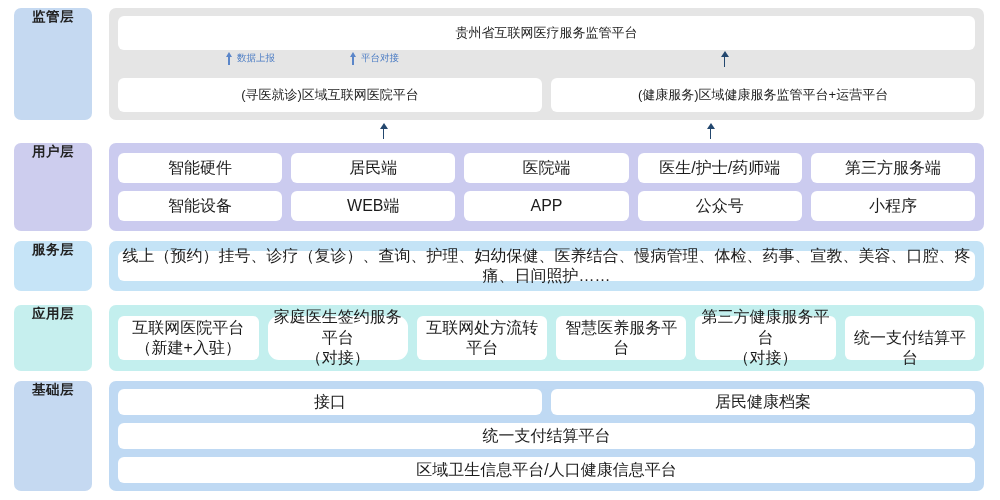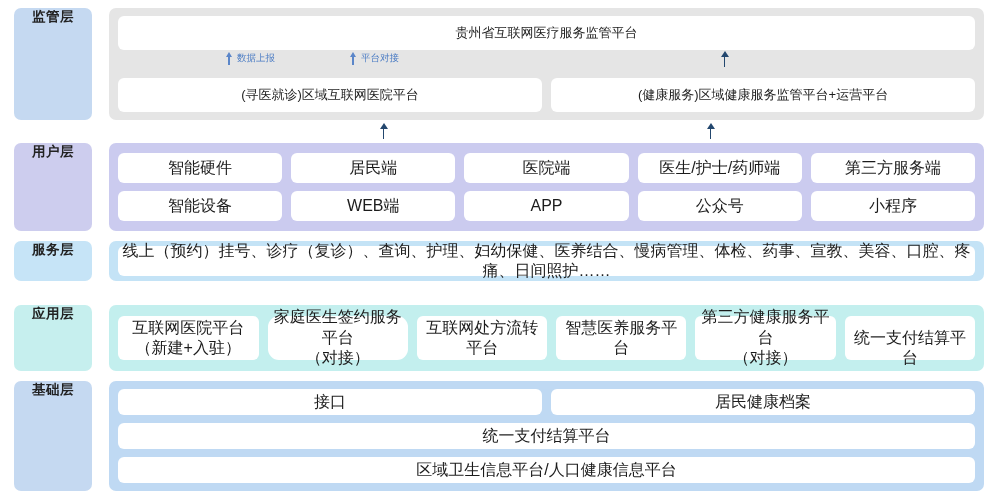--- a/index.html
+++ b/index.html
@@ -159,21 +159,21 @@
   #arrow-conn-left  { left: 379px; top: 3px; }
   #arrow-conn-right { left: 706px; top: 3px; }
 
   
   #row-user { top: 143px; height: 88px; }
   #row-user .layer-label { background: #cdcdee; }
   #row-user .layer-body  { background: #cbcbef; }
   #row-user .cell { height: 30px; }
 
   
-  #row-service { top: 241px; height: 40px; }
+  #row-service { top: 241px; height: 50px; }
   #row-service .layer-label { background: #c6e4f7; }
   #row-service .layer-body  { background: #c4e3f6; }
   #service-cell { height: 30px; }
 
   
   #row-app { top: 305px; height: 66px; }
   #row-app .layer-label { background: #c6efee; }
   #row-app .layer-body  { background: #c3efee; }
   #row-app .cell { height: 44px; }
   #app-c1 { flex: 1.02 1 0; }

